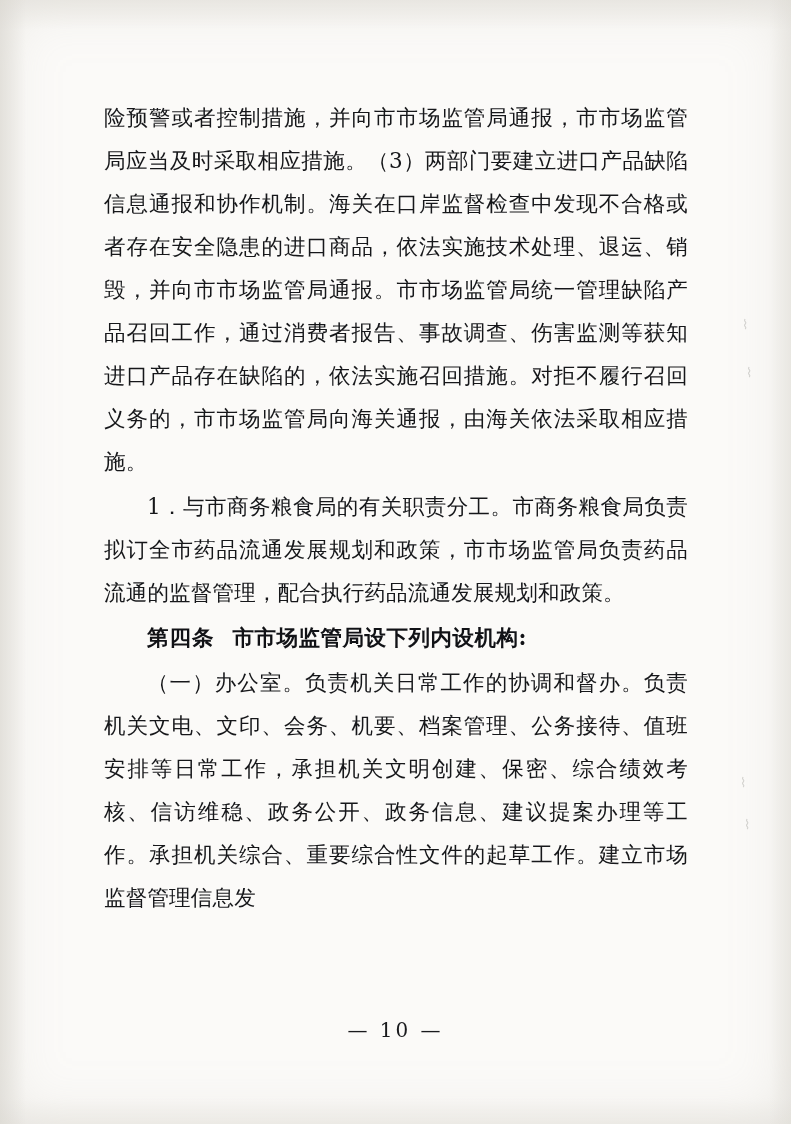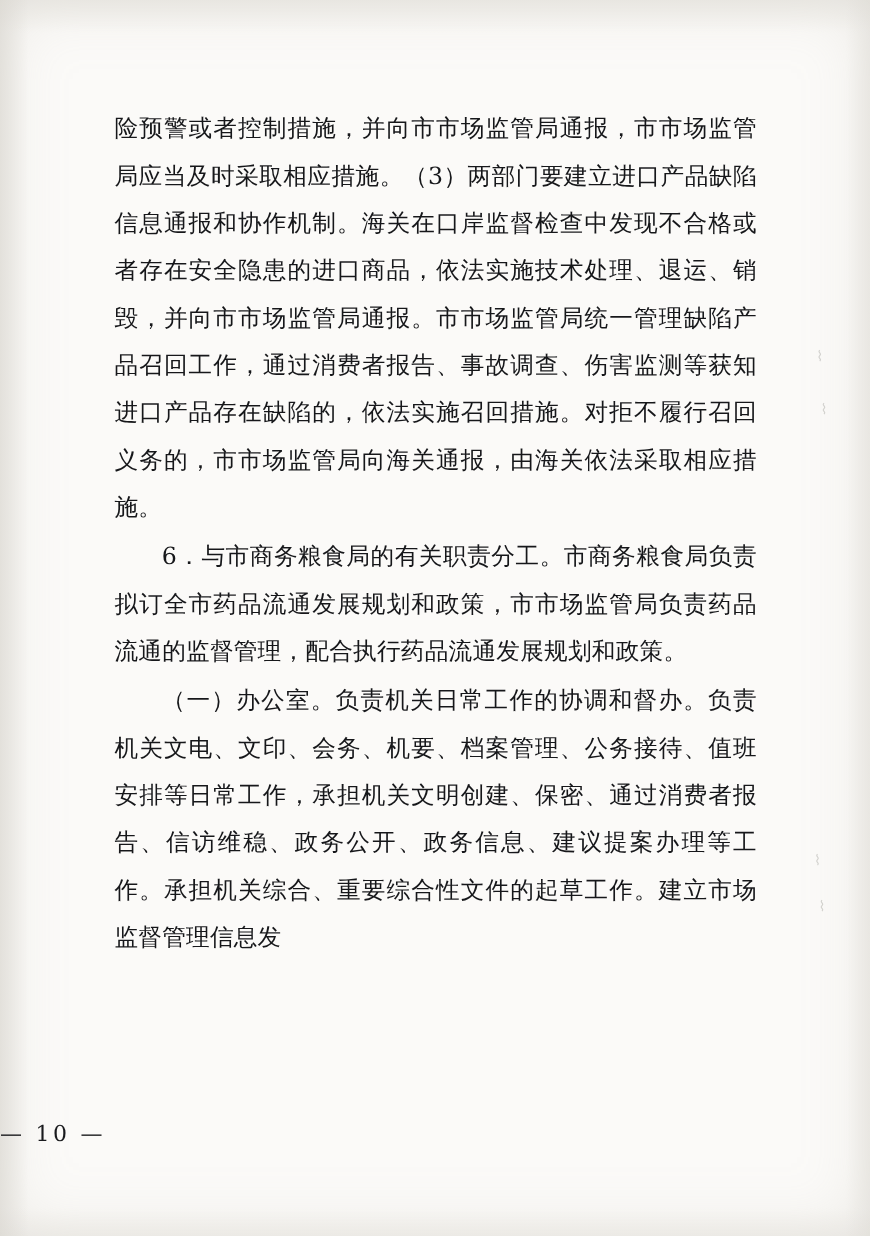--- a/index.html
+++ b/index.html
@@ -65,21 +65,21 @@
   .heading-line .art-text {
     font-weight: bold;
     margin-left: 18px;
     letter-spacing: 0.5px;
   }
   .page-number {
     position: absolute;
     left: 0;
     right: 0;
     top: 1018px;
-    text-align: left;
+    text-align: center;
     font-family: "DejaVu Serif", "Liberation Serif", serif;
     font-size: 20px;
     color: #191a1d;
     letter-spacing: 3px;
   }
   
   .smudge {
     position: absolute;
     color: rgba(120,118,112,0.30);
     font-family: "DejaVu Serif", serif;
@@ -101,23 +101,26 @@
   <div class="smudge s1">⌇</div>
   <div class="smudge s2">⌇</div>
   <div class="smudge s3">⌇</div>
   <div class="smudge s4">⌇</div>
 
   <div class="content">
 
     <p class="para">险预警或者控制措施，并向市市场监管局通报，市市场监管局应当及时采取相应措施。（3）两部门要建立进口产品缺陷信息通报和协作机制。海关在口岸监督检查中发现不合格或者存在安全隐患的进口商品，依法实施技术处理、退运、销毁，并向市市场监管局通报。市市场监管局统一管理缺陷产品召回工作，通过消费者报告、事故调查、伤害监测等获知进口产品存在缺陷的，依法实施召回措施。对拒不履行召回义务的，市市场监管局向海关通报，由海关依法采取相应措施。</p>
 
 
-    <p class="para indent">6．与市商务粮食局的有关职责分工。市商务粮食局负责拟订全市药品流通发展规划和政策，市市场监管局负责药品流通的监督管理，配合执行药品流通发展规划和政策。</p>
+    <p class="para indent">1．与市商务粮食局的有关职责分工。市商务粮食局负责拟订全市药品流通发展规划和政策，市市场监管局负责药品流通的监督管理，配合执行药品流通发展规划和政策。</p>
 
 
+    <p class="heading-line">
+      <span class="art">第四条</span><span class="art-text">市市场监管局设下列内设机构:</span>
+    </p>
 
-    <p class="para indent">（一）办公室。负责机关日常工作的协调和督办。负责机关文电、文印、会务、机要、档案管理、公务接待、值班安排等日常工作，承担机关文明创建、保密、通过消费者报告、信访维稳、政务公开、政务信息、建议提案办理等工作。承担机关综合、重要综合性文件的起草工作。建立市场监督管理信息发</p>
+    <p class="para indent">（一）办公室。负责机关日常工作的协调和督办。负责机关文电、文印、会务、机要、档案管理、公务接待、值班安排等日常工作，承担机关文明创建、保密、综合绩效考核、信访维稳、政务公开、政务信息、建议提案办理等工作。承担机关综合、重要综合性文件的起草工作。建立市场监督管理信息发</p>
 
   </div>
 
   <div class="page-number">— 10 —</div>
 
 </div>
 
 </body></html>

